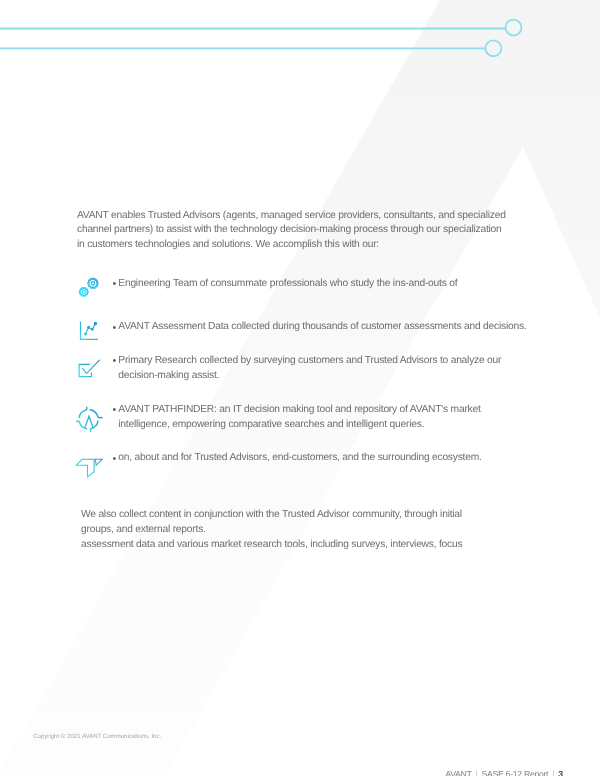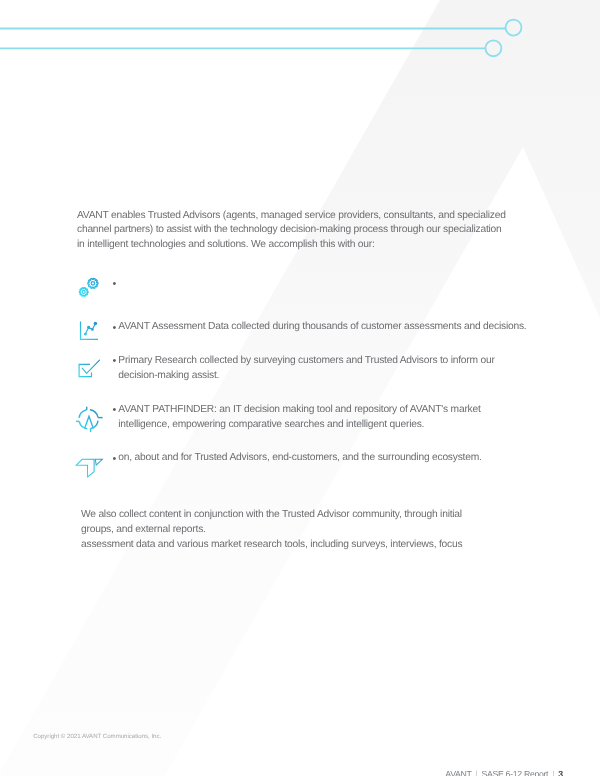--- a/index.html
+++ b/index.html
@@ -118,39 +118,40 @@
     <g fill="none" stroke="url(#g5)" stroke-width="1.05" stroke-linejoin="miter">
       <path d="M 82.1,459.3 L 94.1,459.3 L 94.1,471.7 L 87.5,476.9 L 87.5,465.3 L 76.2,465.3 Z"></path>
       <path d="M 95.3,459.3 L 102.3,459.3 L 96.2,465.1 Z"></path>
     </g>
 
   </svg>
 
   <div class="intro body-text">
       <span class="tline">AVANT enables Trusted Advisors (agents, managed service providers, consultants, and specialized</span>
       <span class="tline">channel partners) to assist with the technology decision-making process through our specialization</span>
-      <span class="tline">in intelligent technologies and solutions. We accomplish this with our:</span>
+      <span class="tline">in customers technologies and solutions. We accomplish this with our:</span>
     </div>
 
   <div class="bullets">
     <div class="bullet-row" style="top:0px">
       <span class="bullet-mark">•</span>
       <span class="bullet-text body-text">
+          <span class="tline">Engineering Team of consummate professionals who study the ins-and-outs of</span>
         </span>
     </div>
     <div class="bullet-row" style="top:43.75px">
       <span class="bullet-mark">•</span>
       <span class="bullet-text body-text">
           <span class="tline">AVANT Assessment Data collected during thousands of customer assessments and decisions.</span>
         </span>
     </div>
     <div class="bullet-row" style="top:77.25px">
       <span class="bullet-mark">•</span>
       <span class="bullet-text body-text">
-          <span class="tline">Primary Research collected by surveying customers and Trusted Advisors to inform our</span>
+          <span class="tline">Primary Research collected by surveying customers and Trusted Advisors to analyze our</span>
           <span class="tline">decision-making assist.</span>
         </span>
     </div>
     <div class="bullet-row" style="top:126.5px">
       <span class="bullet-mark">•</span>
       <span class="bullet-text body-text">
           <span class="tline">AVANT PATHFINDER: an IT decision making tool and repository of AVANT's market</span>
           <span class="tline">intelligence, empowering comparative searches and intelligent queries.</span>
         </span>
     </div>

